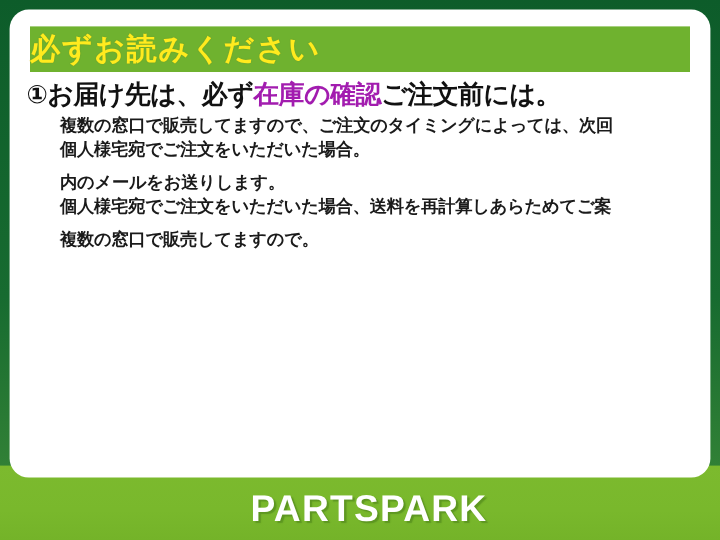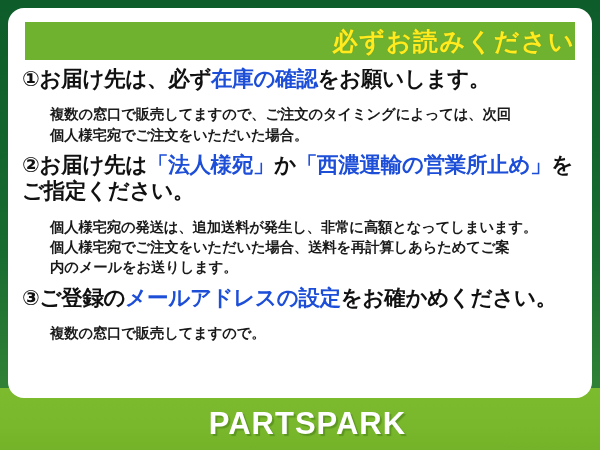--- a/index.html
+++ b/index.html
@@ -44,21 +44,21 @@
   
   #header-banner {
     position: absolute;
     left: 17px;
     top: 14px;
     width: 550px;
     height: 38px;
     background: #6fb22f;
     display: flex;
     align-items: center;
-    justify-content: flex-end;
+    justify-content: flex-start;
   }
 
   #header-title {
     color: #ffeb1e;
     font-size: 25px;
     font-weight: bold;
     letter-spacing: 1.5px;
     line-height: 1;
     text-shadow: 0 0 1px rgba(120,60,0,0.25);
     white-space: nowrap;
@@ -88,25 +88,25 @@
 
   .notice-heading.wrapped {
     white-space: normal;
   }
 
   .notice-heading .num {
     font-size: 21px;
   }
 
   .hl {
-    color: #1d4ed8;
+    color: #a21caf;
   }
 
   .notice-body {
-    margin-top: 12px;
+    margin-top: 2px;
     padding-left: 28px;
     color: #1a1a1a;
     font-size: 14.4px;
     font-weight: bold;
     line-height: 1.42;
     letter-spacing: -0.2px;
   }
 
   .notice-body div {
     white-space: nowrap;
@@ -143,43 +143,36 @@
   <div id="card">
 
     <div id="header-banner">
       <span id="header-title">必ずお読みください</span>
     </div>
 
     <div id="notice-list">
 
       <div class="notice-item">
         <div class="notice-heading">
-          <span class="num">①</span><span>お届け先は、必ず</span><span class="hl">在庫の確認</span><span>をお願いします。</span>
+          <span class="num">①</span><span>お届け先は、必ず</span><span class="hl">在庫の確認</span><span>ご注文前には。</span>
         </div>
         <div class="notice-body">
           <div>複数の窓口で販売してますので、ご注文のタイミングによっては、次回</div>
           <div>個人様宅宛でご注文をいただいた場合。</div>
         </div>
       </div>
 
       <div class="notice-item">
-        <div class="notice-heading wrapped">
-          <span class="num">②</span><span>お届け先は</span><span class="hl">「法人様宛」</span><span>か</span><span class="hl">「西濃運輸の営業所止め」</span><span>をご指定ください。</span>
-        </div>
         <div class="notice-body">
-          <div>個人様宅宛の発送は、追加送料が発生し、非常に高額となってしまいます。</div>
+          <div>内のメールをお送りします。</div>
           <div>個人様宅宛でご注文をいただいた場合、送料を再計算しあらためてご案</div>
-          <div>内のメールをお送りします。</div>
         </div>
       </div>
 
       <div class="notice-item">
-        <div class="notice-heading">
-          <span class="num">③</span><span>ご登録の</span><span class="hl">メールアドレスの設定</span><span>をお確かめください。</span>
-        </div>
         <div class="notice-body">
           <div>複数の窓口で販売してますので。</div>
         </div>
       </div>
 
     </div>
   </div>
 
   <div id="footer-brand">
     <span id="footer-brand-text">PARTSPARK</span>

